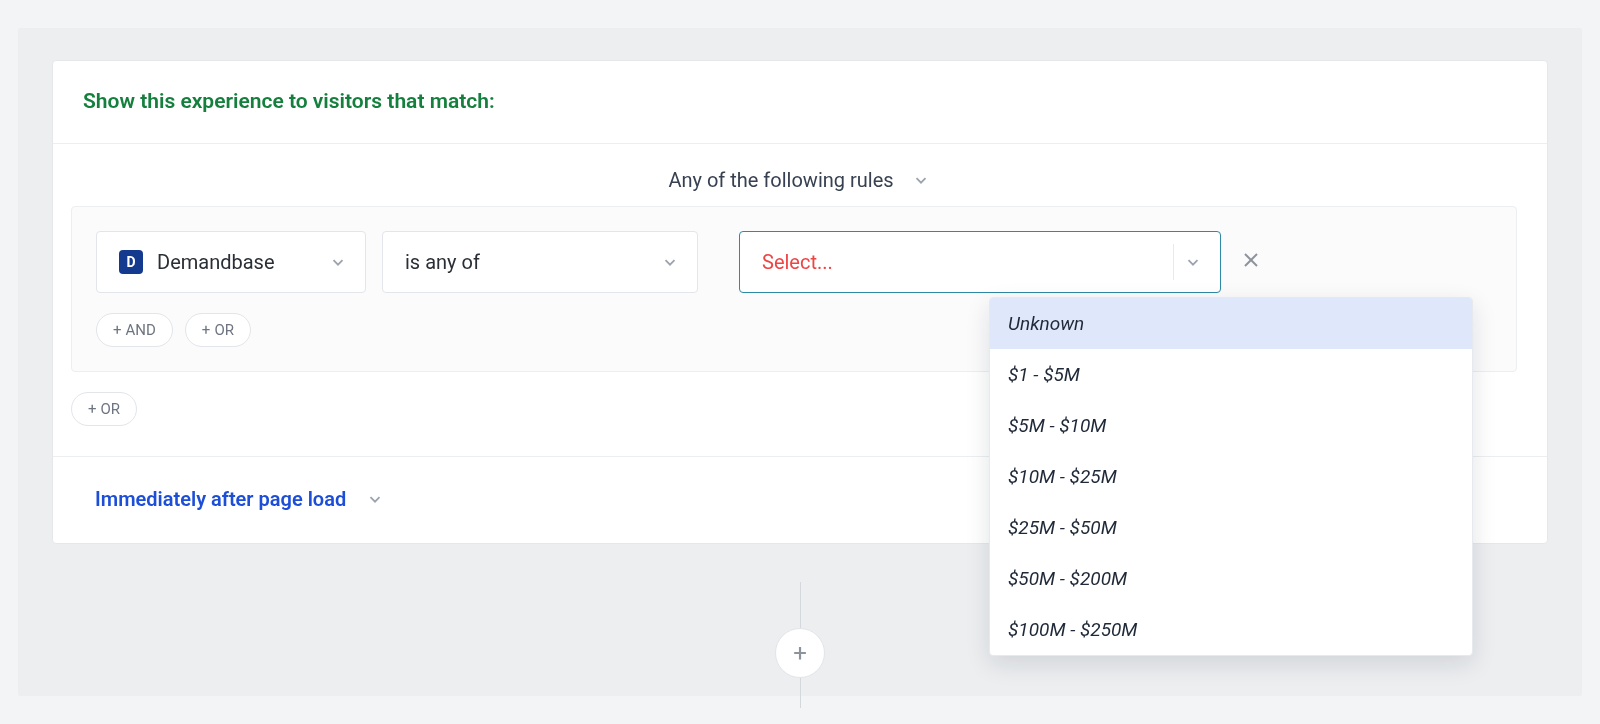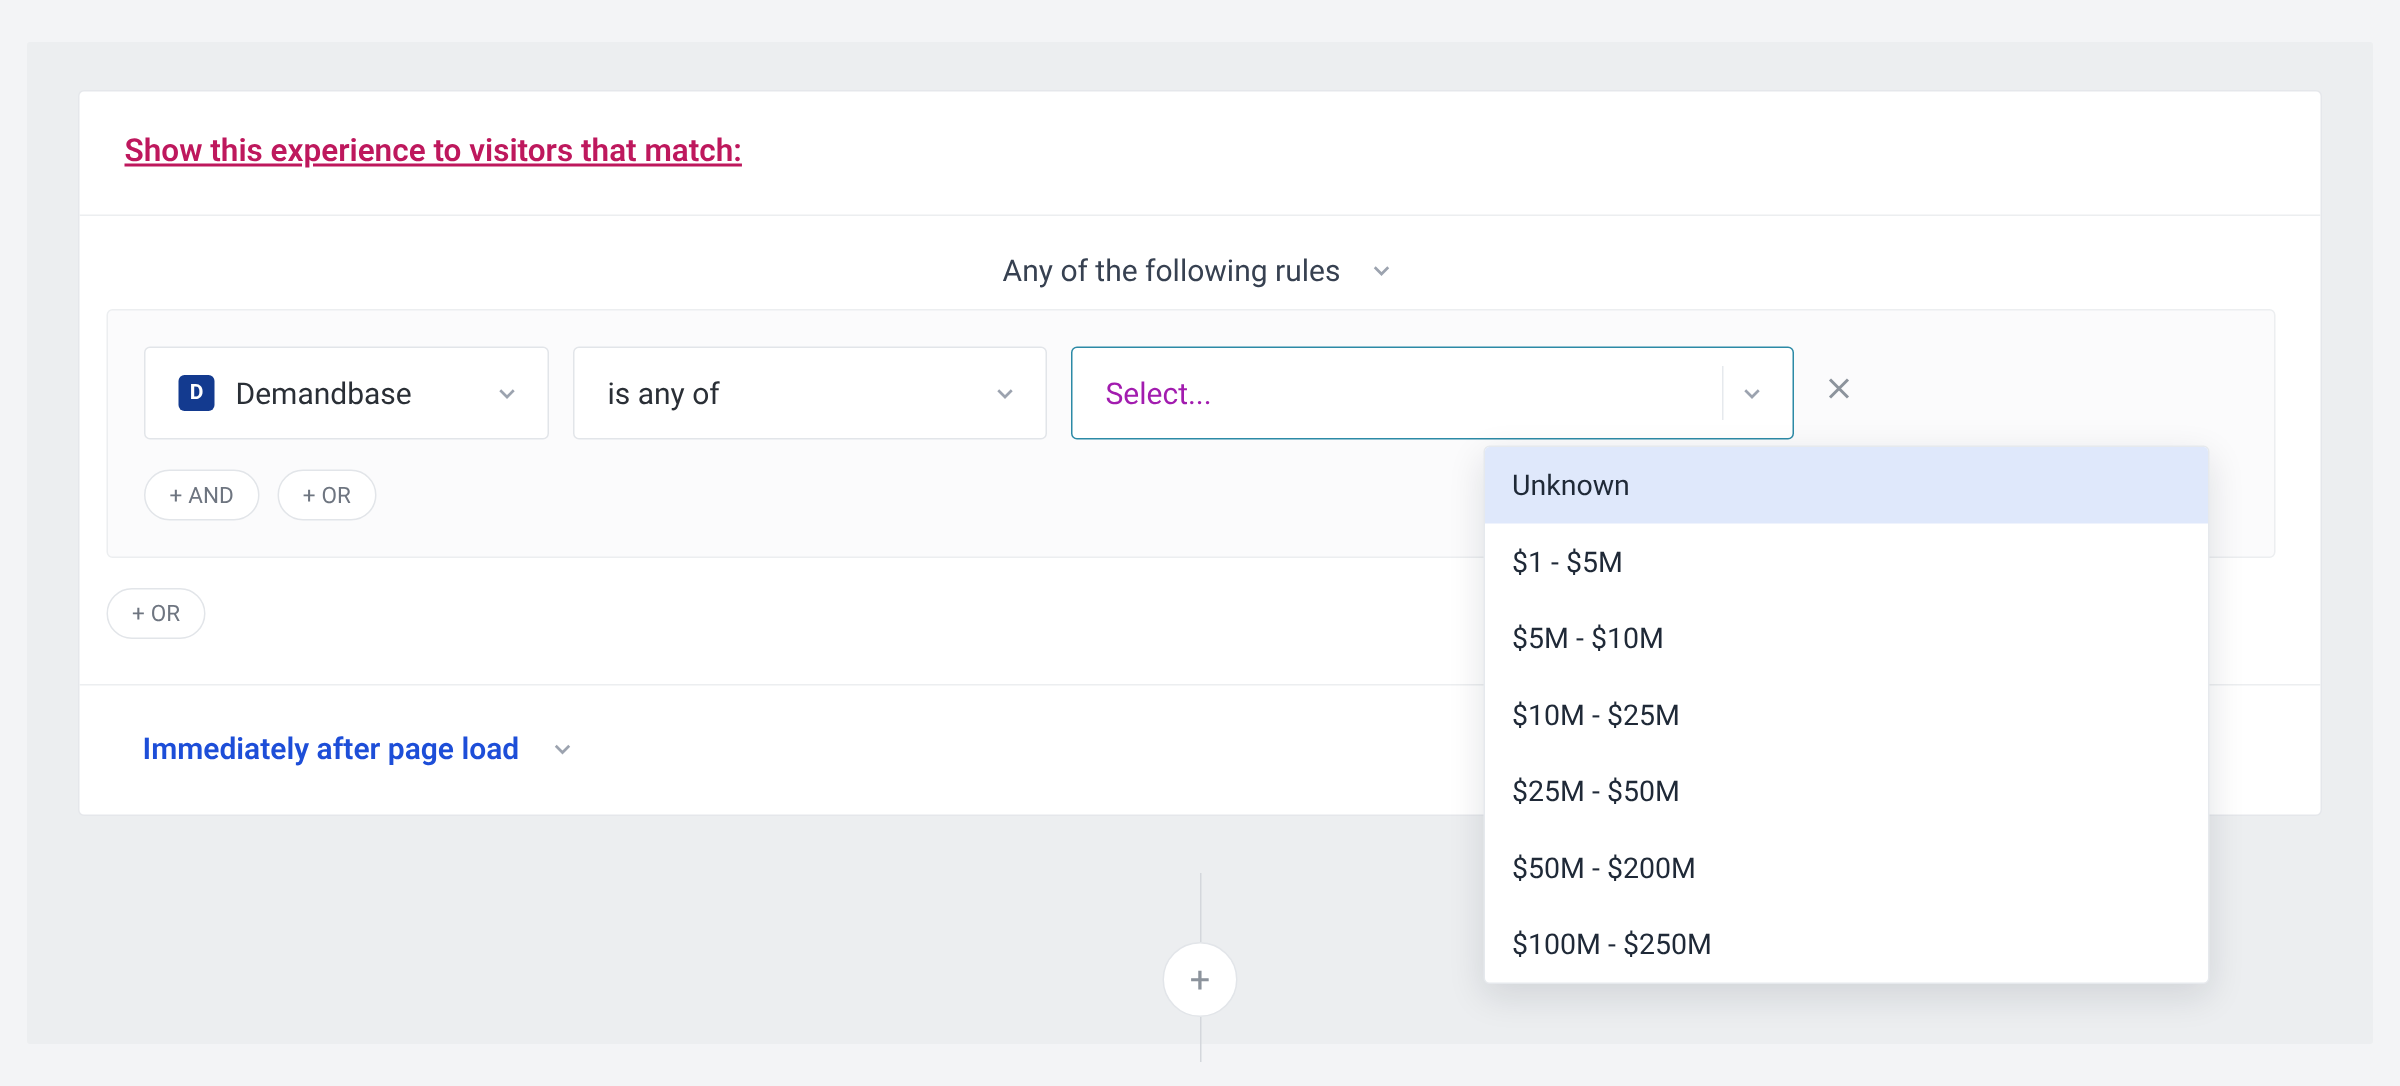--- a/index.html
+++ b/index.html
@@ -24,22 +24,21 @@
       border: 1px solid #e5e7eb;
       border-radius: 4px;
     }
     .card-header {
       padding: 28px 30px 30px 30px;
       border-bottom: 1px solid #eceef0;
     }
     .card-header h2 {
       font-size: 21px;
       font-weight: 600;
-      color: #be185d;
-      text-decoration: underline;
+      color: #15803d;
     }
     .section {
       padding: 24px 30px 30px 18px;
       border-bottom: 1px solid #eceef0;
     }
     .match-row {
       display: flex;
       align-items: center;
       gap: 18px;
       margin-bottom: 14px;
@@ -85,21 +84,22 @@
     .db-icon {
       width: 24px; height: 24px; border-radius: 4px; background:#133a8f;
       display:flex; align-items:center; justify-content:center;
       color:#fff; font-weight:700; font-size:14px;
     }
     .sel.field { width: 270px; }
     .sel.op { width: 316px; }
     .sel.value {
       width: 482px;
       border: 1px solid #2c8aa6;
-      color: #a21caf;
+      color: #ef4444;
+      margin-left: 25px;
     }
     .sel.value .chev-wrap { border-left:1px solid #e6e9ed; padding-left:10px; height:36px; display:flex; align-items:center; }
     .remove-x {
       color:#8c939c;
       font-size: 22px;
       width: 28px; height:28px;
       display:flex; align-items:center; justify-content:center;
       cursor:pointer;
     }
     .pill-row { display:flex; gap:12px; margin-top:20px; }
@@ -130,20 +130,21 @@
       border-radius: 4px;
       box-shadow: 0 8px 24px rgba(16,24,40,0.12);
       z-index: 20;
       overflow:hidden;
     }
     .dd-item {
       padding: 14px 18px;
       font-size: 19px;
       color:#1f2937;
       cursor:pointer;
+      font-style:italic;
     }
     .dd-item.hl { background:#dfe8fb; }
 
     .connector {
       position: absolute;
       left: 50%;
       transform: translateX(-50%);
       display:flex;
       flex-direction: column;
       align-items:center;

